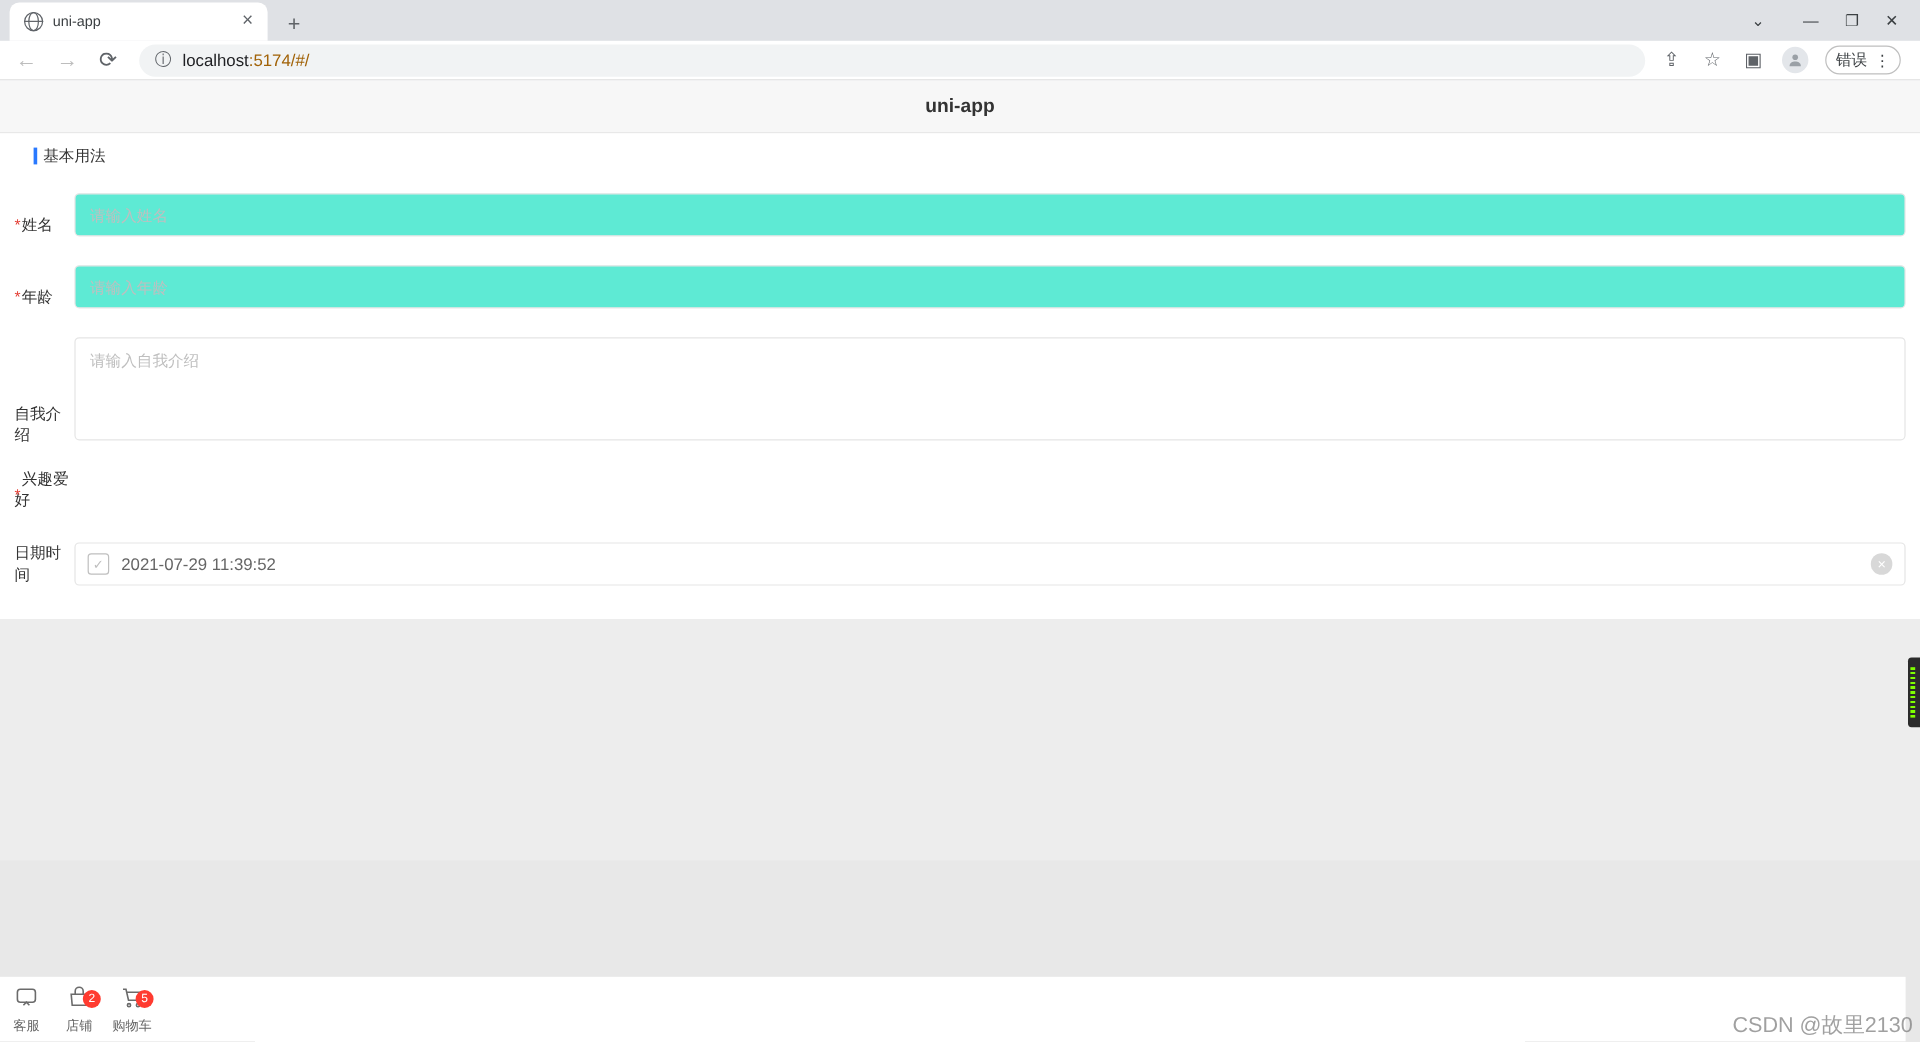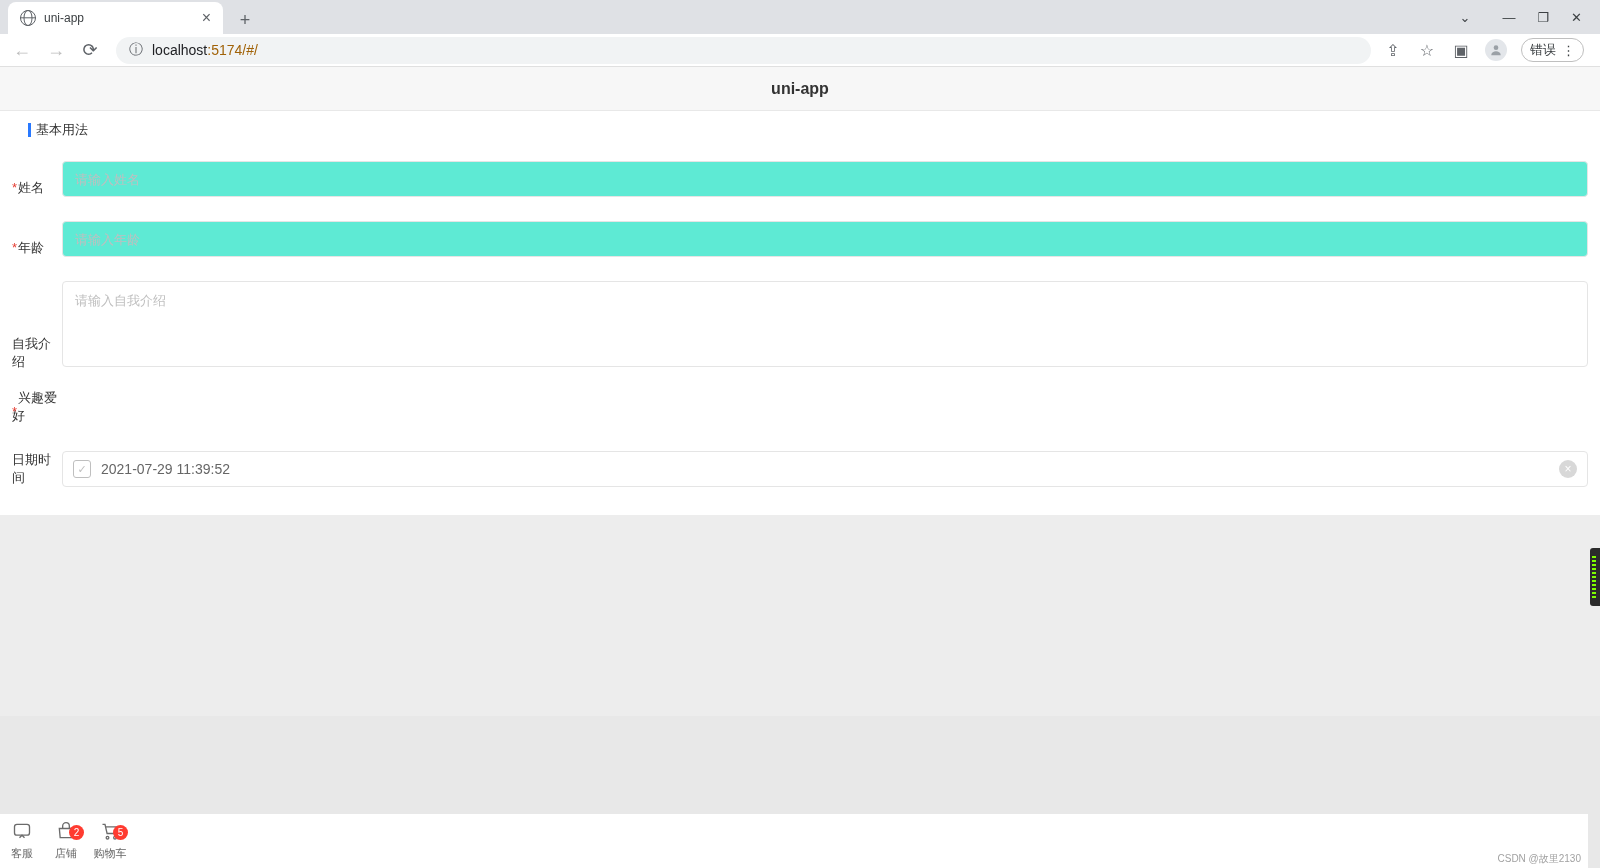--- a/index.html
+++ b/index.html
@@ -61,21 +61,21 @@
     .badge { position: absolute; top: 4px; right: 4px; min-width: 15px; height: 15px; border-radius: 8px; background: #ff3b30; color: #fff; font-size: 10px; display: flex; align-items: center; justify-content: center; padding: 0 3px; }
     .bb-buttons { flex: 1; display: flex; border-radius: 26px; overflow: hidden; margin: 6px 0 6px 6px; }
     .bb-btn { flex: 1; display: flex; align-items: center; justify-content: center; color: #fff; font-size: 15px; font-weight: 500; }
     .bb-cart { background: linear-gradient(90deg, #ffc63a 0%, #ff7a18 100%); }
     .bb-buy  { background: linear-gradient(90deg, #ff5a2e 0%, #ff2a2a 100%); }
 
     
     .scroll-ind { position: absolute; right: 0; top: 548px; width: 10px; height: 58px; background: linear-gradient(#2b2b2b, #2b2b2b); border-radius: 3px 0 0 3px; }
     .scroll-ind::after{ content:""; position:absolute; left:2px; top:8px; bottom:8px; width:4px; background: repeating-linear-gradient(#7fff00 0 2px, transparent 2px 4px); }
 
-    .watermark { position: absolute; right: 19px; bottom: 2px; font-size: 10px; color: rgba(120,120,120,0.7); font-family: "Microsoft YaHei", sans-serif; }
+    .watermark { position: absolute; right: 6px; bottom: 2px; font-size: 18px; color: rgba(120,120,120,0.7); font-family: "Microsoft YaHei", sans-serif; }
   </style>
 </head>
 <body>
 
 <div class="browser-chrome">
   <div class="tab-bar">
     <div class="tab">
       <span class="globe"></span>
       <span class="title">uni-app</span>
       <span class="close">×</span>

